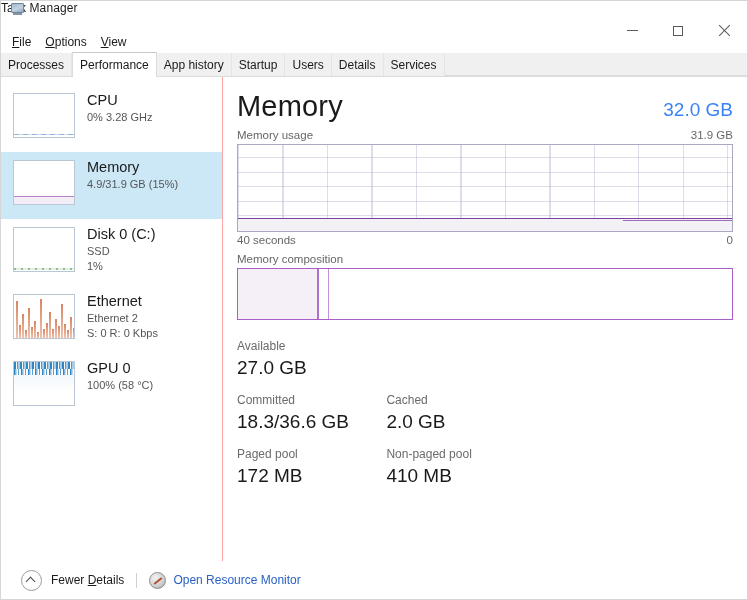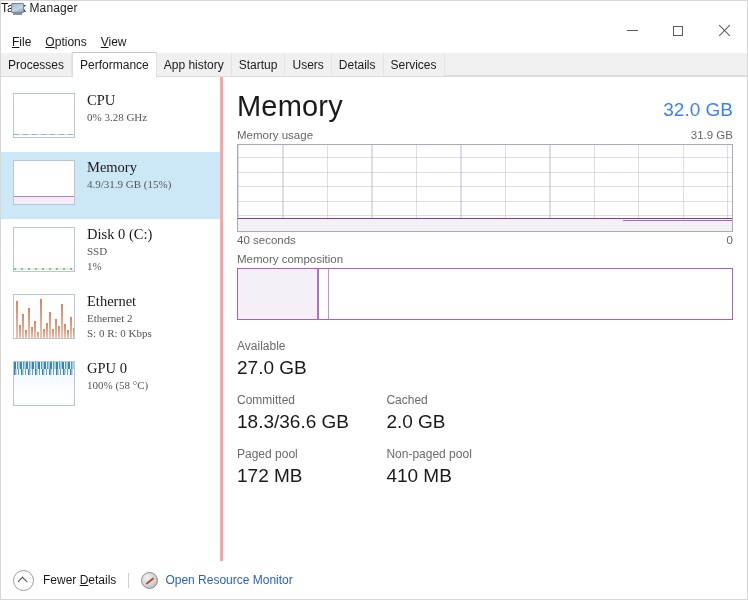--- a/index.html
+++ b/index.html
@@ -155,25 +155,24 @@
   
   .content {
     flex: 1;
     display: flex;
     min-height: 0;
     background: #ffffff;
   }
   .sidebar {
     width: 222px;
     min-width: 222px;
-    border-right: 3px solid #fca5a5;
+    border-right: 1px solid #fca5a5;
     padding-top: 8px;
     box-sizing: border-box;
     background: #ffffff;
-    font-family: Liberation Serif, serif;
   }
   .side-item {
     display: flex;
     align-items: flex-start;
     height: 67px;
     padding: 6px 0 0 12px;
     box-sizing: border-box;
     cursor: default;
   }
   .side-item.selected { background: #cce8f7; }
@@ -396,21 +395,21 @@
   }
   .kv .k { width: 119px; color: #4a4a4a; flex: none; }
   .kv .v { color: #1a1a1a; }
 
   
   .footer {
     height: 38px;
     min-height: 38px;
     display: flex;
     align-items: center;
-    padding-left: 12px;
+    padding-left: 20px;
     background: #ffffff;
     font-size: 12px;
   }
   .fewer {
     display: flex;
     align-items: center;
     cursor: default;
   }
   .chev-circle {
     width: 19px; height: 19px;

